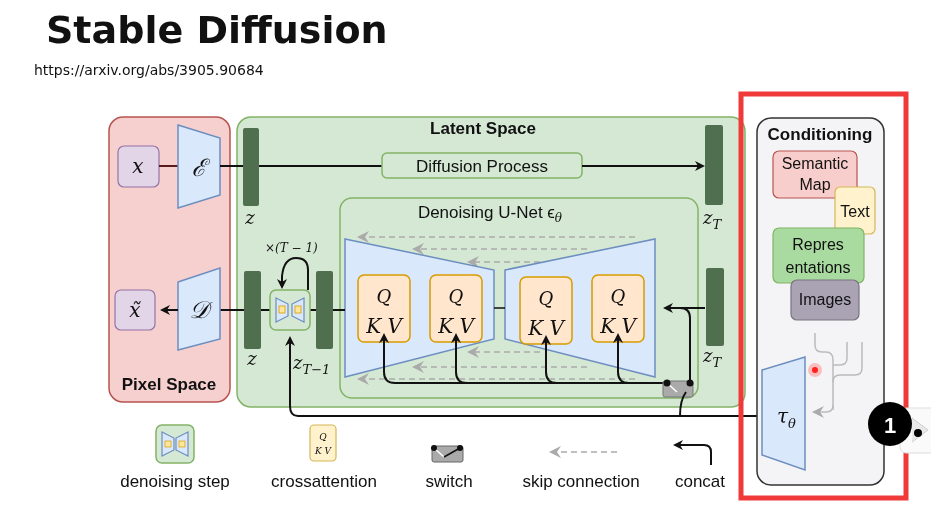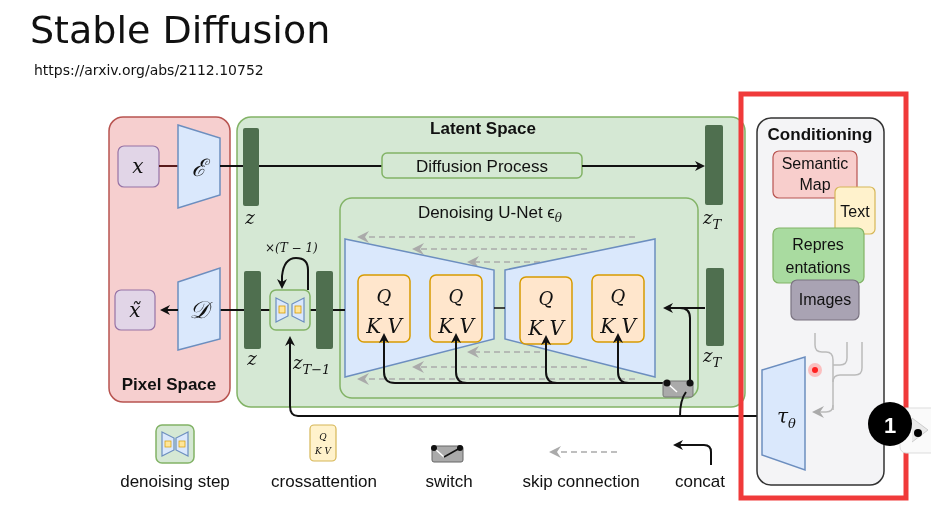--- a/index.html
+++ b/index.html
@@ -1,27 +1,27 @@
 <!DOCTYPE html>
 <html><head>
 <meta charset="utf-8">
 <style>
   html, body { margin:0; padding:0; background:#ffffff; }
   body { width:931px; height:505px; position:relative; overflow:hidden; font-family:"Liberation Sans", sans-serif; }
-  #title { position:absolute; left:30px; top:8px; font-size:38px; color:#111; font-family:"DejaVu Sans", sans-serif; font-weight:400; letter-spacing:0px; }
+  #title { position:absolute; left:46px; top:8px; font-size:38px; color:#111; font-family:"DejaVu Sans", sans-serif; font-weight:700; letter-spacing:0px; }
   #url { position:absolute; left:34px; top:62px; font-size:14px; color:#111; font-family:"DejaVu Sans", sans-serif; }
   svg { position:absolute; left:0; top:0; }
   .lbl { font-family:"Liberation Sans", sans-serif; fill:#111; }
   .math { font-family:"DejaVu Serif", serif; font-style:italic; fill:#111; }
 </style>
 </head>
 <body>
 
 <div id="title">Stable Diffusion</div>
-<div id="url">https://arxiv.org/abs/2112.10752</div>
+<div id="url">https://arxiv.org/abs/3905.90684</div>
 
 <svg width="931" height="505" viewBox="0 0 931 505">
   <defs>
     <marker id="arr" markerWidth="10" markerHeight="10" refX="8" refY="5" orient="auto" markerUnits="userSpaceOnUse">
       <path d="M0,0 L10,5 L0,10 L3,5 Z" fill="#111"></path>
     </marker>
     <marker id="arrg" markerWidth="12" markerHeight="12" refX="9" refY="6" orient="auto" markerUnits="userSpaceOnUse">
       <path d="M0,0 L12,6 L0,12 L4,6 Z" fill="#aaa"></path>
     </marker>
   </defs>

